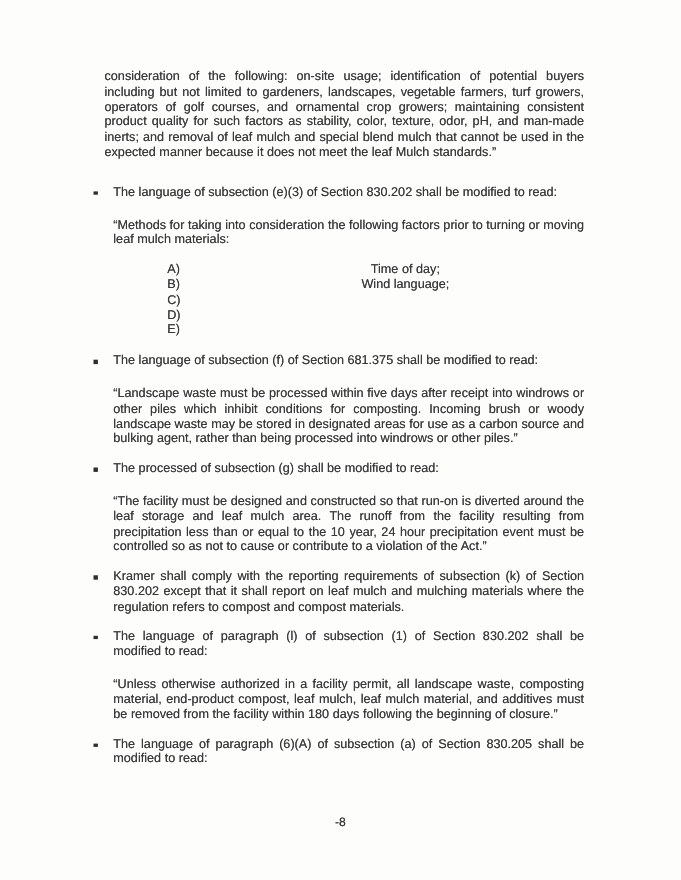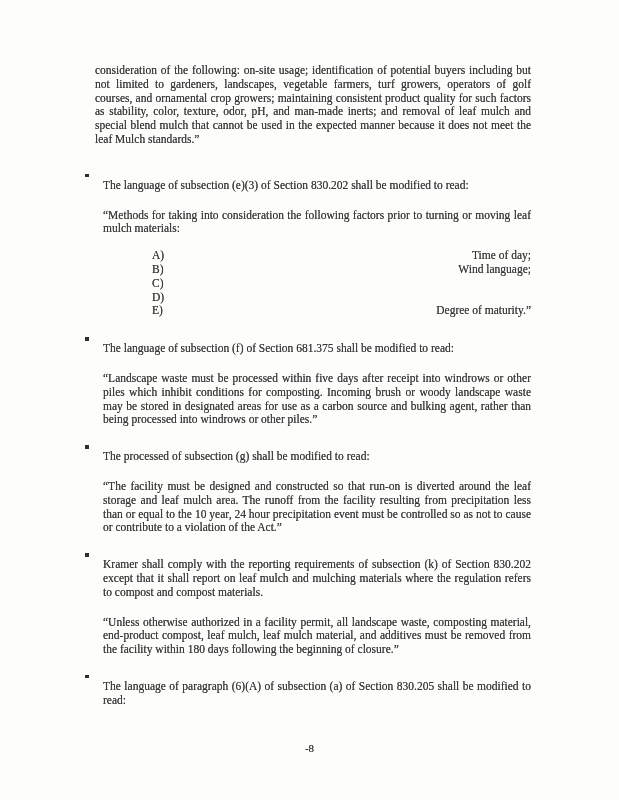--- a/index.html
+++ b/index.html
@@ -6,21 +6,21 @@
     margin: 0;
     padding: 0;
     background: #ffffff;
   }
   .page {
     position: relative;
     width: 619px;
     height: 800px;
     background: #fdfdfc;
     overflow: hidden;
-    font-family: Liberation Serif, serif;
+    font-family: Liberation Sans, sans-serif;
     font-size: 11.5px;
     line-height: 13.8px;
     color: #3a3a3a;
     text-shadow: 0 0 0.6px rgba(40,40,40,0.75);
   }
   .content {
     position: absolute;
     top: 64px;
     left: 103px;
     right: 88px;
@@ -44,40 +44,39 @@
     content: "";
     display: block;
     width: 3.5px;
     height: 3.5px;
     margin-top: 5px;
     background: #2e2e2e;
   }
   .bullet-text {
     flex: 1;
     text-align: justify;
-    margin-top: 10px;
   }
   .quote {
     margin-bottom: 13px;
     margin-top: 16px;
   }
   .sublist {
     margin-left: 49px;
     margin-bottom: 14px;
   }
   .sublist-row {
     display: flex;
   }
   .sublist-label {
     flex: none;
     width: 54px;
   }
   .sublist-text {
     flex: 1;
-    text-align: right;
+    text-align: center;
   }
   .page-number {
     position: absolute;
     top: 742px;
     left: 0;
     width: 100%;
     text-align: center;
     font-size: 11px;
     color: #343434;
   }
@@ -105,41 +104,44 @@
         <span class="sublist-text">Wind language;</span>
       </div>
       <div class="sublist-row">
         <span class="sublist-label">C)</span>
       </div>
       <div class="sublist-row">
         <span class="sublist-label">D)</span>
       </div>
       <div class="sublist-row">
         <span class="sublist-label">E)</span>
-        <span class="sublist-text">Degree of maturity.”</span>
       </div>
     </div>
 
     <div class="bullet-row">
       <span class="bullet-marker"></span>
       <p class="bullet-text">The language of subsection (f) of Section 681.375 shall be modified to read:</p>
     </div>
     <p class="quote">“Landscape waste must be processed within five days after receipt into windrows or other piles which inhibit conditions for composting. Incoming brush or woody landscape waste may be stored in designated areas for use as a carbon source and bulking agent, rather than being processed into windrows or other piles.”</p>
 
     <div class="bullet-row">
       <span class="bullet-marker"></span>
       <p class="bullet-text">The processed of subsection (g) shall be modified to read:</p>
     </div>
     <p class="quote">“The facility must be designed and constructed so that run-on is diverted around the leaf storage and leaf mulch area. The runoff from the facility resulting from precipitation less than or equal to the 10 year, 24 hour precipitation event must be controlled so as not to cause or contribute to a violation of the Act.”</p>
 
     <div class="bullet-row">
       <span class="bullet-marker"></span>
       <p class="bullet-text">Kramer shall comply with the reporting requirements of subsection (k) of Section 830.202 except that it shall report on leaf mulch and mulching materials where the regulation refers to compost and compost materials.</p>
     </div>
 
+    <div class="bullet-row">
+      <span class="bullet-marker"></span>
+      <p class="bullet-text">The language of paragraph (l) of subsection (1) of Section 830.202 shall be modified to read:</p>
+    </div>
     <p class="quote">“Unless otherwise authorized in a facility permit, all landscape waste, composting material, end-product compost, leaf mulch, leaf mulch material, and additives must be removed from the facility within 180 days following the beginning of closure.”</p>
 
     <div class="bullet-row">
       <span class="bullet-marker"></span>
       <p class="bullet-text">The language of paragraph (6)(A) of subsection (a) of Section 830.205 shall be modified to read:</p>
     </div>
 
   </div>
 
   <div class="page-number">-8</div>

